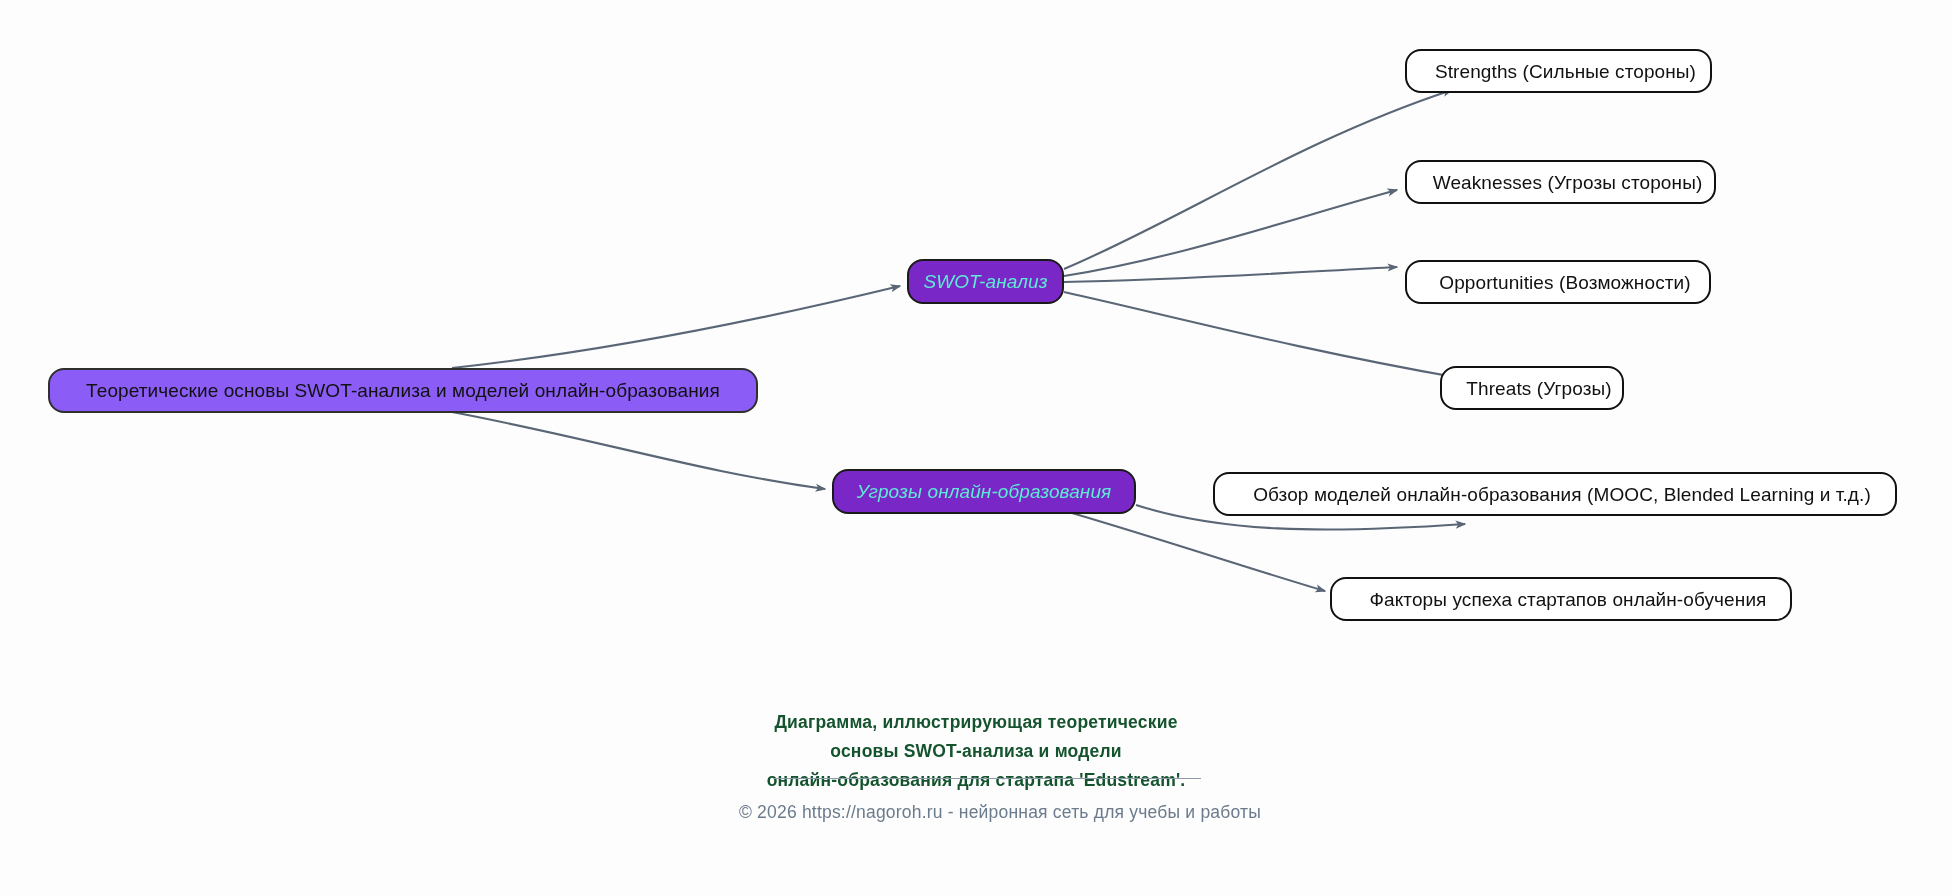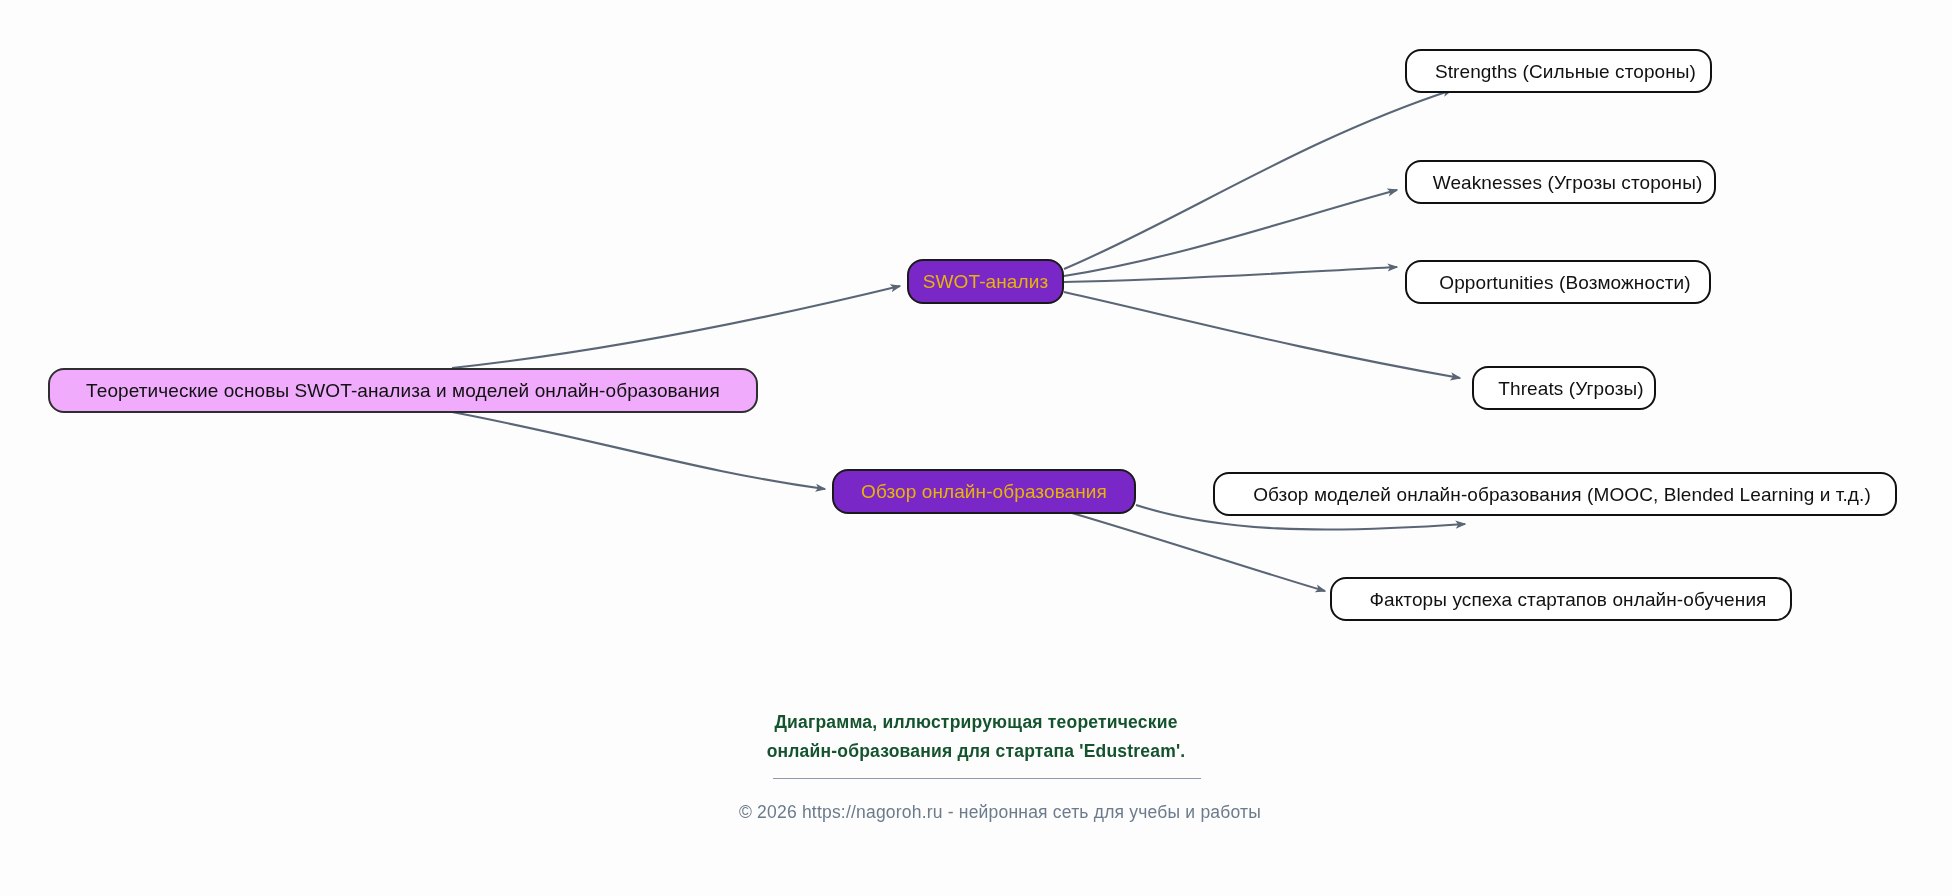--- a/index.html
+++ b/index.html
@@ -44,30 +44,31 @@
     border-radius: 14px;
     white-space: nowrap;
     font-size: 19px;
     color: #111111;
     letter-spacing: 0.1px;
     line-height: 1;
     padding: 0 14px;
   }
 
   .node.root {
-    background: #f0abfc;
+    background: #8b5cf6;
     border-color: #2f2f2f;
     border-radius: 16px;
   }
 
   .node.branch {
     background: #7a27c8;
     border-color: #1a1a1a;
     border-radius: 16px;
-    color: #eab308;
+    color: #5eead4;
+    font-style: italic;
   }
 
   .node.leaf {
     background: #ffffff;
     border-color: #111111;
     border-radius: 16px;
     padding-left: 28px;
   }
 
   .caption {
@@ -133,49 +134,50 @@
 
   <div class="node root" style="left:48px; top:368px; width:710px; height:45px;">
     <span>Теоретические основы SWOT-анализа и моделей онлайн-образования</span>
   </div>
 
   <div class="node branch" style="left:907px; top:259px; width:157px; height:45px;">
     <span>SWOT-анализ</span>
   </div>
 
   <div class="node branch" style="left:832px; top:469px; width:304px; height:45px;">
-    <span>Обзор онлайн-образования</span>
+    <span>Угрозы онлайн-образования</span>
   </div>
 
   <div class="node leaf" style="left:1405px; top:49px; width:307px; height:44px;">
     <span>Strengths (Сильные стороны)</span>
   </div>
 
   <div class="node leaf" style="left:1405px; top:160px; width:311px; height:44px;">
     <span>Weaknesses (Угрозы стороны)</span>
   </div>
 
   <div class="node leaf" style="left:1405px; top:260px; width:306px; height:44px;">
     <span>Opportunities (Возможности)</span>
   </div>
 
-  <div class="node leaf" style="left:1472px; top:366px; width:184px; height:44px;">
+  <div class="node leaf" style="left:1440px; top:366px; width:184px; height:44px;">
     <span>Threats (Угрозы)</span>
   </div>
 
   <div class="node leaf" style="left:1213px; top:472px; width:684px; height:44px;">
     <span>Обзор моделей онлайн-образования (MOOC, Blended Learning и т.д.)</span>
   </div>
 
   <div class="node leaf" style="left:1330px; top:577px; width:462px; height:44px;">
     <span>Факторы успеха стартапов онлайн-обучения</span>
   </div>
 
   <div class="caption" style="top:708px;">
     <div>Диаграмма, иллюстрирующая теоретические</div>
+    <div>основы SWOT-анализа и модели</div>
     <div>онлайн-образования для стартапа 'Edustream'.</div>
   </div>
 
   <div class="caption-rule" style="left:773px; top:778px; width:428px;"></div>
 
   <div class="footer" style="top:802px;">© 2026 https://nagoroh.ru - нейронная сеть для учебы и работы</div>
 
 </div>
 
 </body></html>

